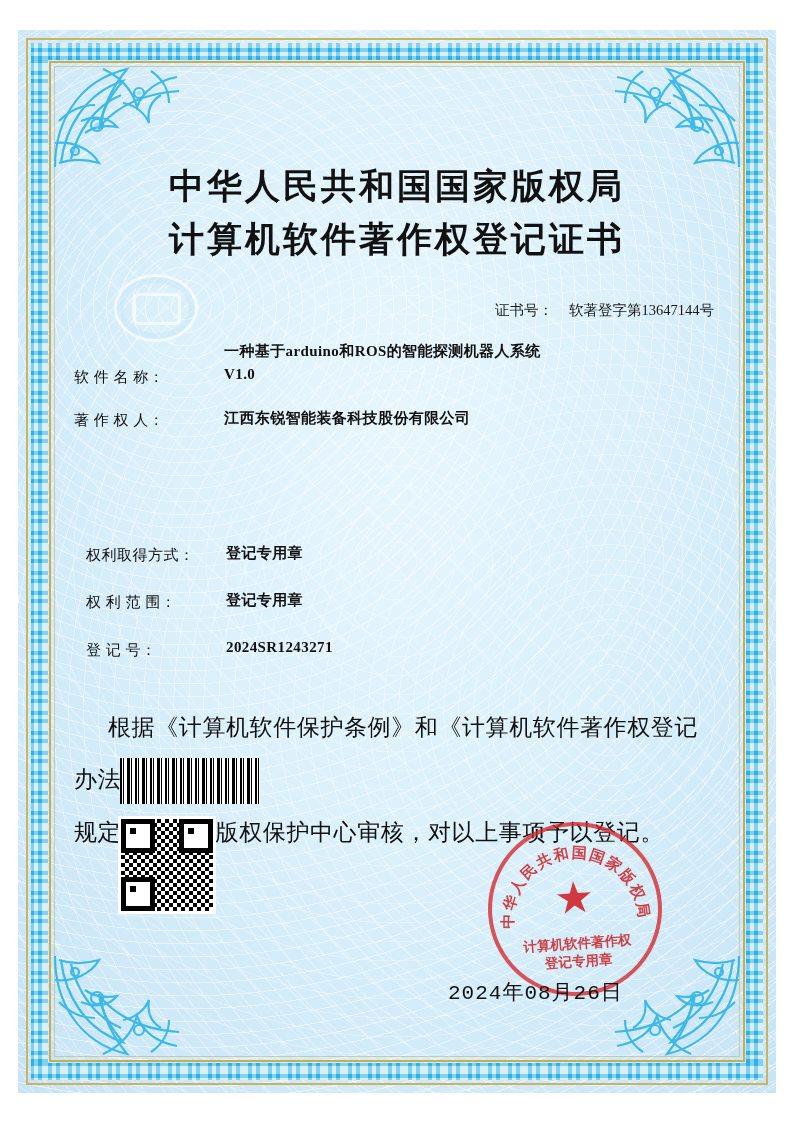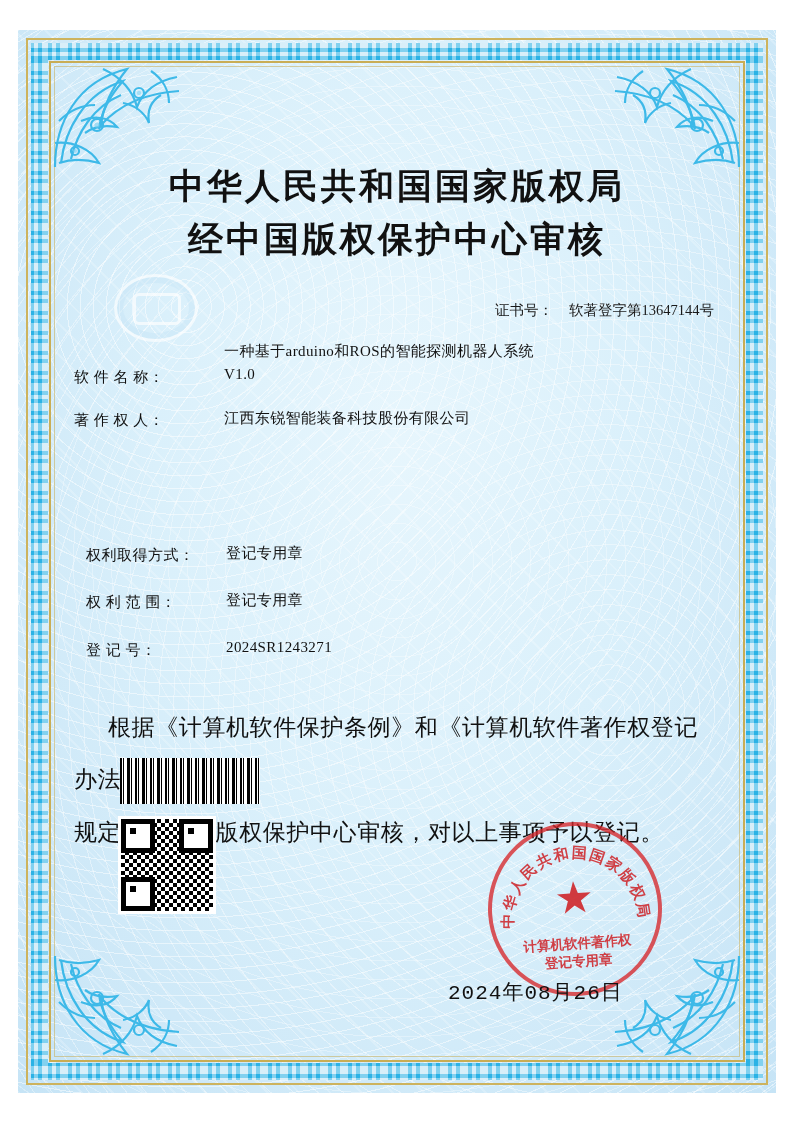--- a/index.html
+++ b/index.html
@@ -182,20 +182,21 @@
   .field .flabel {
     width: 150px;
     flex: 0 0 150px;
     font-weight: 500;
     letter-spacing: 0.5px;
   }
   .field .fvalue {
     flex: 1;
     line-height: 1.55;
     letter-spacing: 0.4px;
+    font-weight: bold;
   }
   .field .fvalue .line2 { display: block; }
 
   .spacer-a { height: 88px; }
 
   .field.tight { margin-top: 24px; margin-left: 12px; }
   .field.tight .flabel { width: 140px; flex: 0 0 140px; }
 
   .para {
     margin-top: 42px;
@@ -401,21 +402,21 @@
         <circle cx="24" cy="88" r="4"></circle>
         <path d="M100 8 C112 16 118 28 118 40"></path>
         <path d="M8 58 C18 48 30 42 44 42"></path>
       </g>
     </svg>
 
     <div class="content">
 
       <div class="title-block">
         <div class="title-1">中华人民共和国国家版权局</div>
-        <div class="title-2">经中国版权保护中心审核</div>
+        <div class="title-2">计算机软件著作权登记证书</div>
       </div>
 
       <div class="cert-no">
         <span class="label">证书号：</span><span class="value">软著登字第13647144号</span>
       </div>
 
       <div class="field">
         <div class="flabel">软 件 名 称：</div>
         <div class="fvalue">
           <span>一种基于arduino和ROS的智能探测机器人系统</span>

